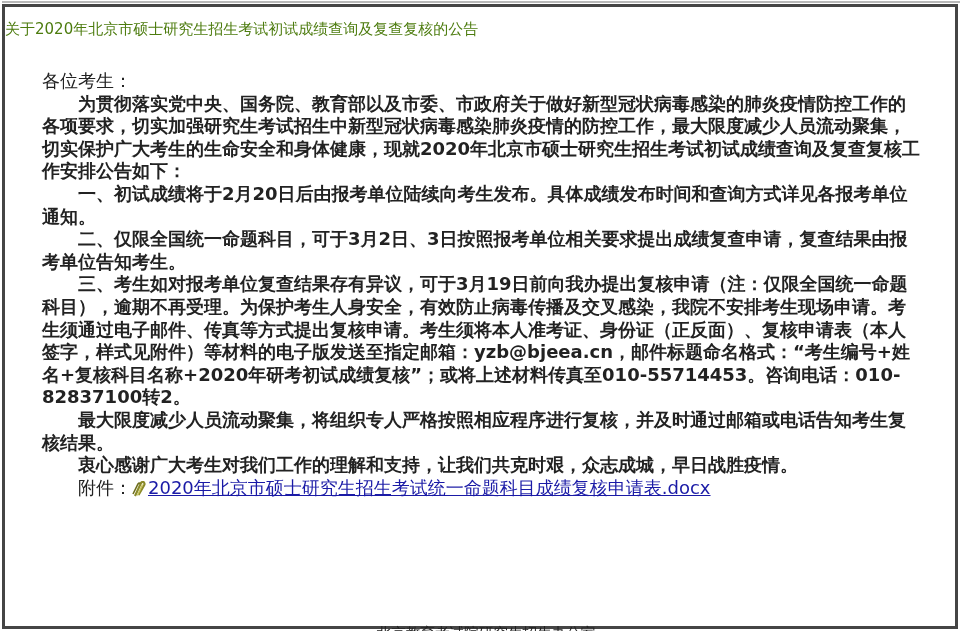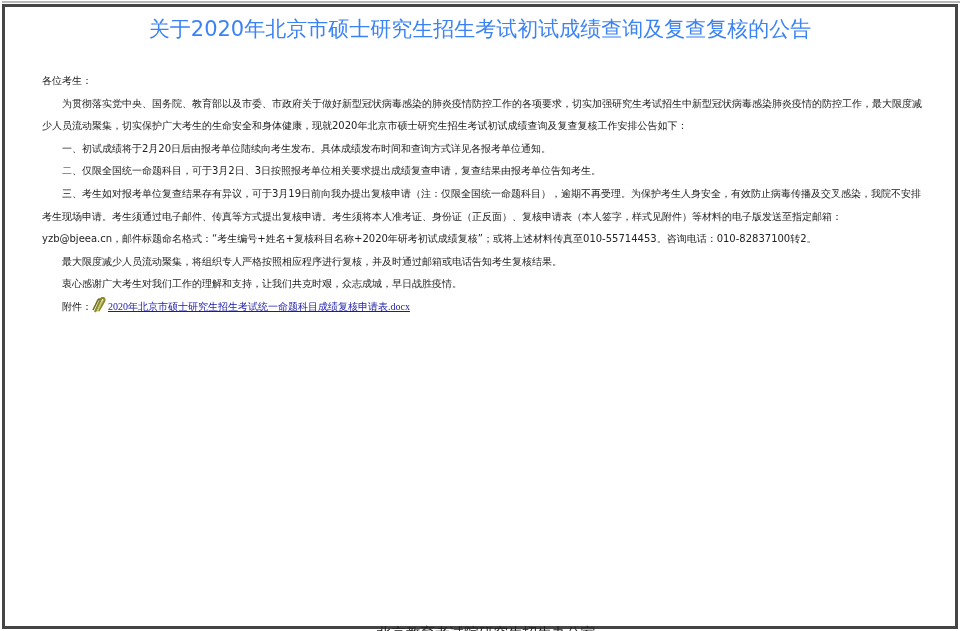--- a/index.html
+++ b/index.html
@@ -30,45 +30,44 @@
       width: 950px;
       height: 619px;
       border: 3px solid #454545;
       background: #ffffff;
     }
     .title {
       position: absolute;
       left: 0;
       right: 0;
       top: 7px;
-      text-align: center;
-      font-size: 21px;
+      font-size: 15px;
       line-height: 30px;
-      color: #3b82f6;
+      color: #4d7c0f;
       letter-spacing: 0px;
     }
     .body-text {
       position: absolute;
       left: 37px;
       top: 63px;
       width: 880px;
-      font-size: 10px;
+      font-size: 18px;
       line-height: 22.6px;
       color: #222222;
     }
     .body-text p {
       margin: 0;
       padding: 0;
     }
     .indent {
       text-indent: 2em;
+      font-weight: bold;
     }
     .attachment {
       text-indent: 2em;
-      font-family: Liberation Serif, serif;
     }
     .clip-icon {
       display: inline-block;
       width: 14px;
       height: 16px;
       vertical-align: -3px;
       margin-right: 2px;
       text-indent: 0;
     }
     .attachment-link {

